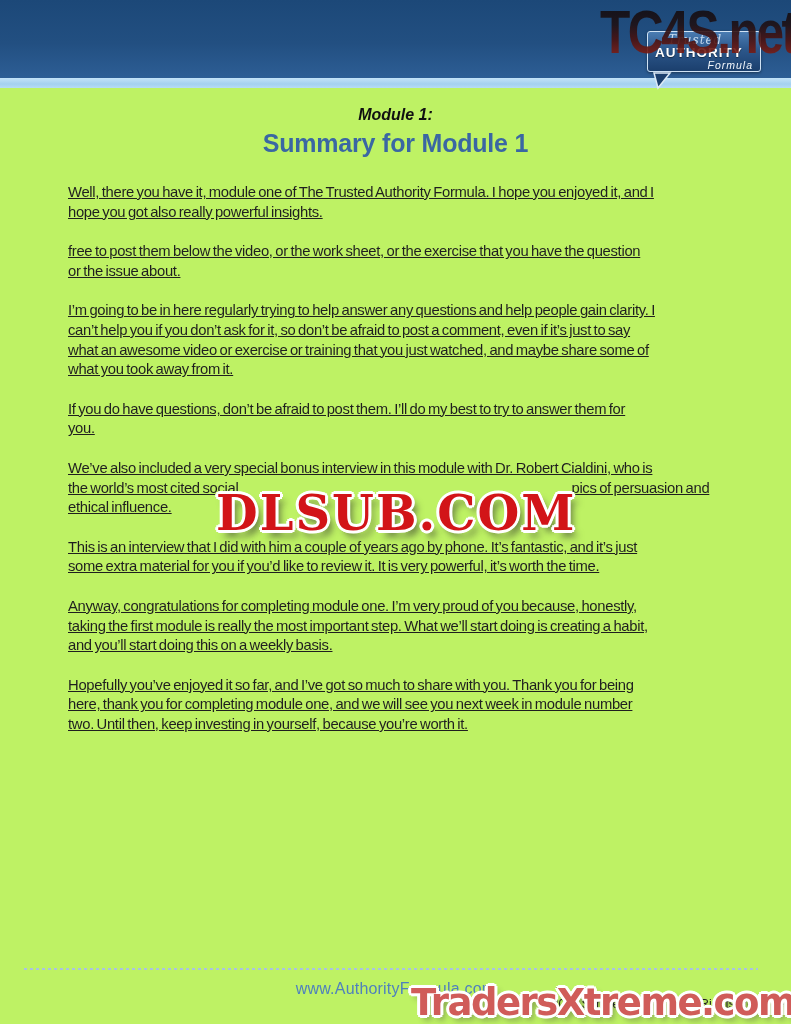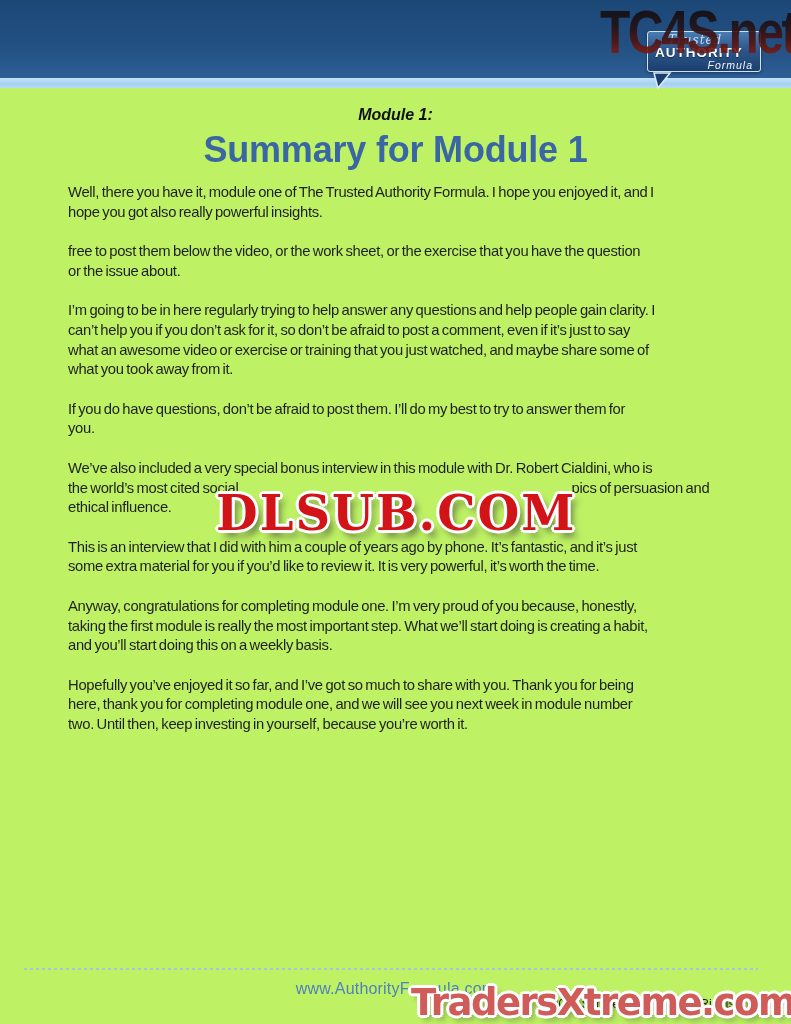--- a/index.html
+++ b/index.html
@@ -53,31 +53,31 @@
   }
   .logo-tail { position:absolute; left:4px; top:40px; }
 
   
   .kicker {
     position:absolute; left:0; top:106px; width:100%; text-align:center;
     font-size:16px; font-weight:700; font-style:italic; color:#111111;
   }
   .heading {
     position:absolute; left:0; top:129px; width:100%; text-align:center;
-    font-size:36px; font-weight:700; color:#3a67a3; letter-spacing:-0.2px;
+    font-size:25px; font-weight:700; color:#3a67a3; letter-spacing:-0.2px;
   }
 
   
   .body-text {
     position:absolute; left:68px; top:183px; width:655px;
     font-size:14.8px; line-height:19.6px; color:#1f1f1f;
     letter-spacing:-0.3px; word-spacing:-1.2px;
   }
   .para { margin-bottom:20px; }
-  .line { white-space:nowrap; }
+  .line { white-space:nowrap;text-decoration:underline; }
   .gap { display:inline-block; width:333px; }
 
   
   .dlsub {
     position:absolute; left:216px; top:489px; z-index:5;
     font-family:"DejaVu Serif", serif; font-weight:700;
     font-size:48px; line-height:48px; letter-spacing:2px; white-space:nowrap;
     color:#d21418; -webkit-text-stroke:1px #9e0e10; paint-order:stroke fill;
     text-shadow:
       -3px 0 0 #ffffff, 3px 0 0 #ffffff, 0 -3px 0 #ffffff, 0 3px 0 #ffffff,

